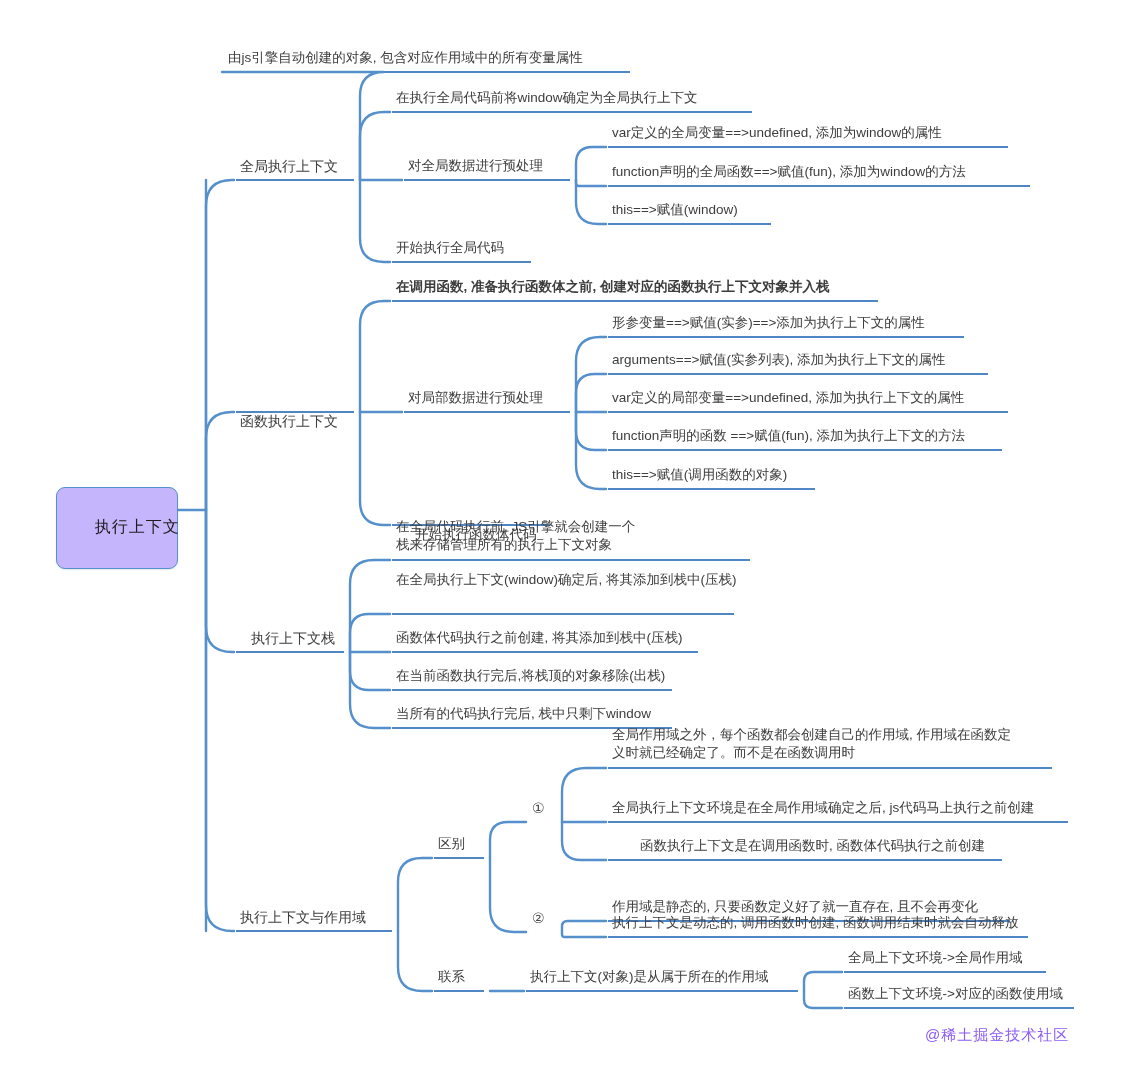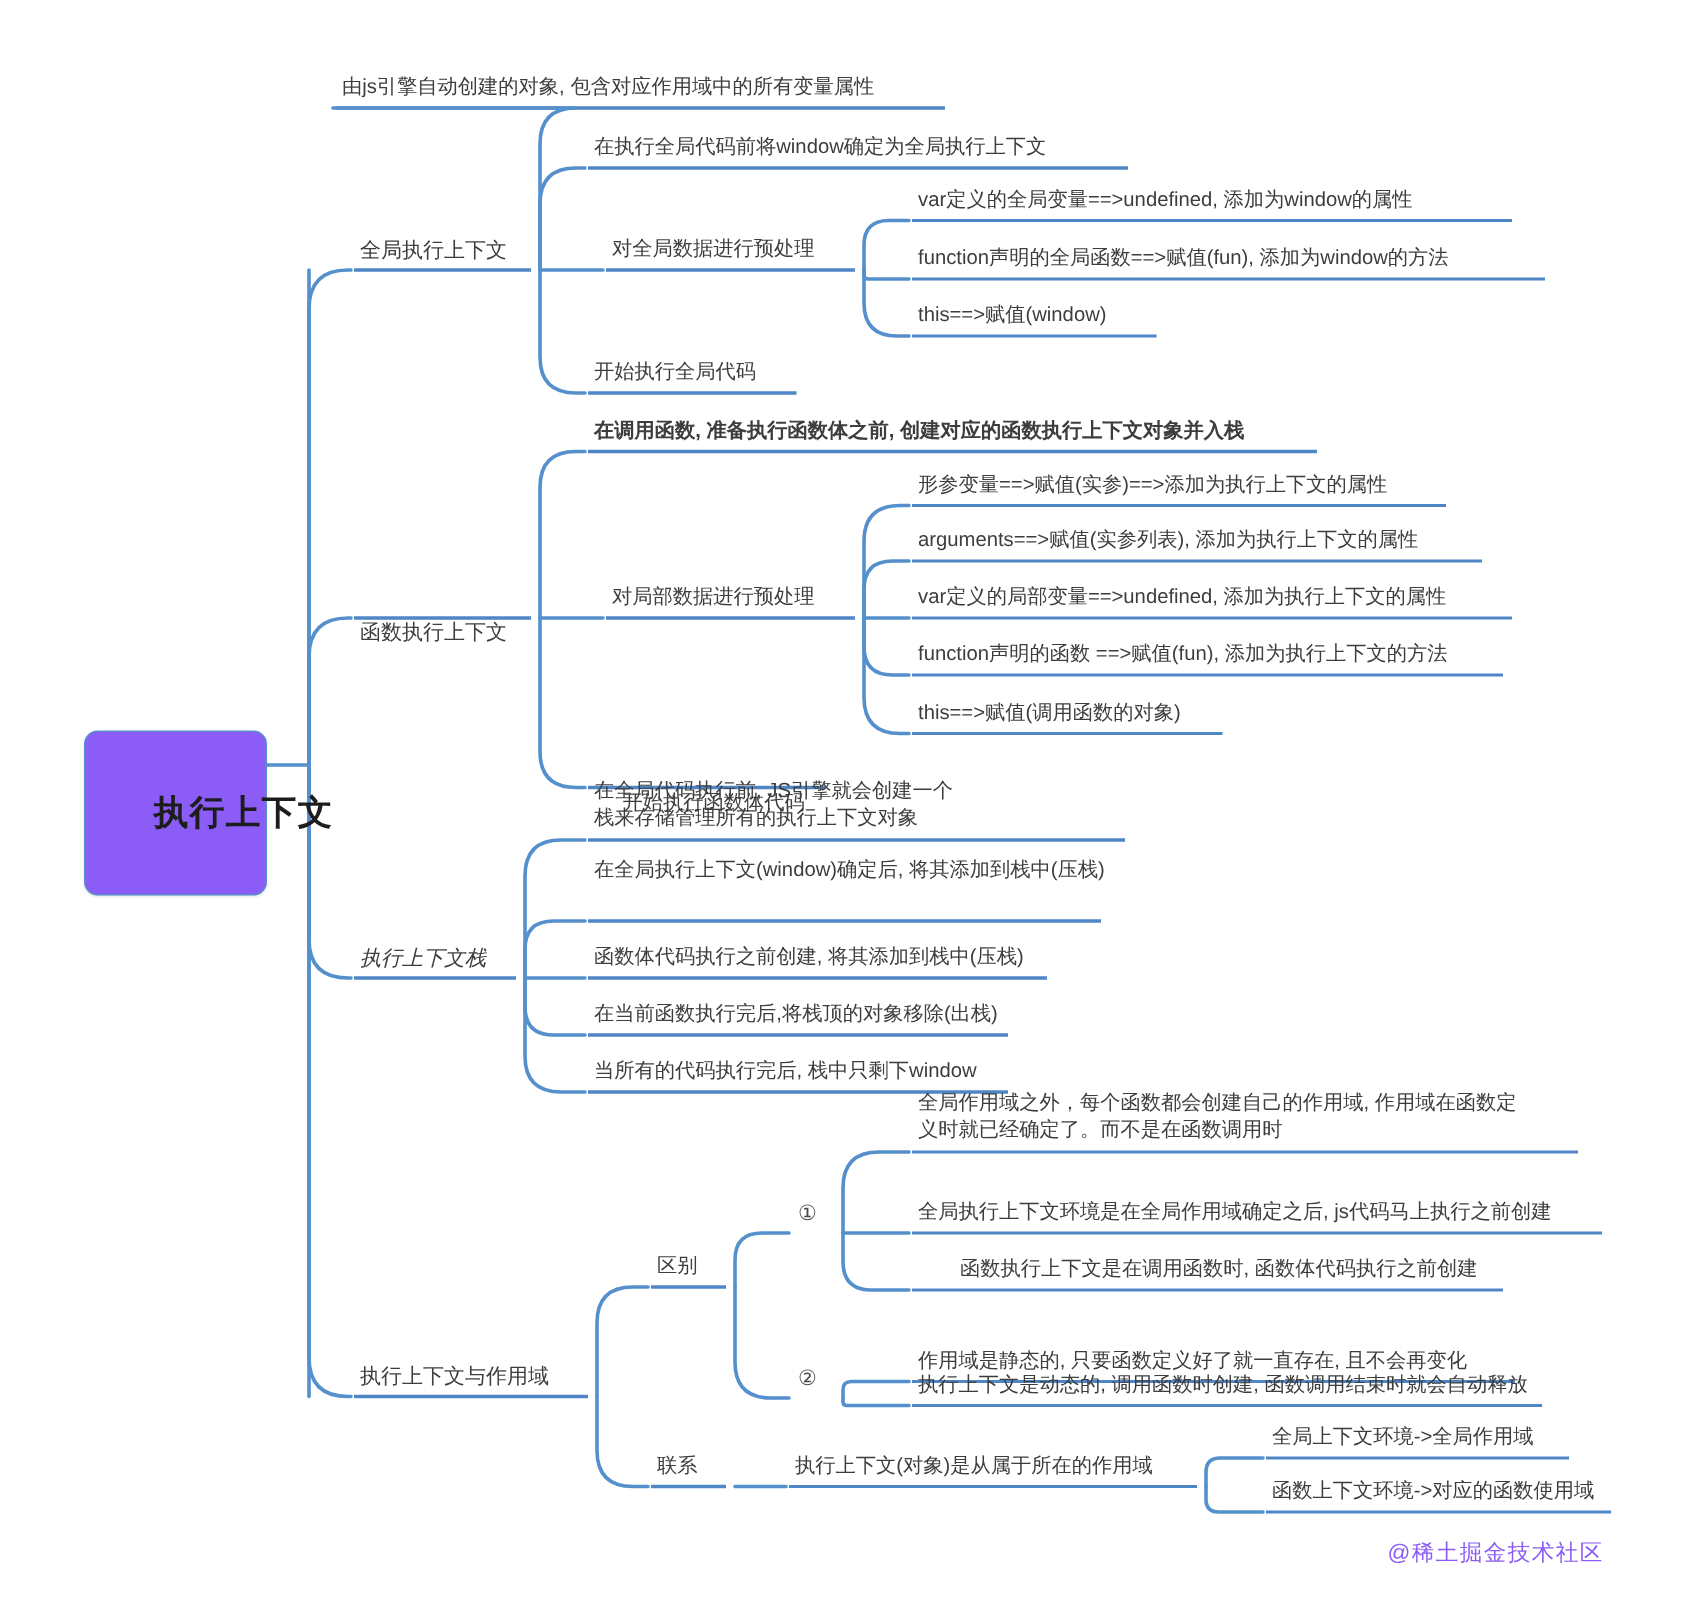--- a/index.html
+++ b/index.html
@@ -15,23 +15,23 @@
   .node .txt{display:block;}
 
   
   .lv1,.lv2,.lv3,.lv4{font-size:13.5px;color:#3d3d3d;}
   .lv1{font-size:14px;}
 
   .root{
     position:absolute;
     border:1.6px solid #5590cc;
     border-radius:9px;
-    background:#8b5cf6;
-    font-size:23px;
-    font-weight:bold;
+    background:#c4b5fd;
+    font-size:16px;
+    font-weight:normal;
     color:#1d1d1d;
     letter-spacing:1px;
     padding:11px 16px 12px 16px;
     box-shadow:0 1px 2px rgba(0,0,0,.10);
     white-space:pre;
   }
 
   .circnum{font-size:14px;color:#4b4b4b;}
 
   .watermark{
@@ -136,21 +136,21 @@
       <div class="node lv2" style="left: 396px; top: 239px;"><span class="txt">开始执行全局代码</span></div>
       <div class="node lv1" style="left: 240px; top: 412px;"><span class="txt">函数执行上下文</span></div>
       <div class="node lv2" style="left: 396px; top: 278px; font-weight: bold;"><span class="txt">在调用函数, 准备执行函数体之前, 创建对应的函数执行上下文对象并入栈</span></div>
       <div class="node lv2" style="left: 408px; top: 389px;"><span class="txt">对局部数据进行预处理</span></div>
       <div class="node lv3" style="left: 612px; top: 314px;"><span class="txt">形参变量==&gt;赋值(实参)==&gt;添加为执行上下文的属性</span></div>
       <div class="node lv3" style="left: 612px; top: 351px;"><span class="txt">arguments==&gt;赋值(实参列表), 添加为执行上下文的属性</span></div>
       <div class="node lv3" style="left: 612px; top: 389px;"><span class="txt">var定义的局部变量==&gt;undefined, 添加为执行上下文的属性</span></div>
       <div class="node lv3" style="left: 612px; top: 427px;"><span class="txt">function声明的函数 ==&gt;赋值(fun), 添加为执行上下文的方法</span></div>
       <div class="node lv3" style="left: 612px; top: 466px;"><span class="txt">this==&gt;赋值(调用函数的对象)</span></div>
       <div class="node lv2" style="left: 396px; top: 526px; margin-left: 19px;"><span class="txt">开始执行函数体代码</span></div>
-      <div class="node lv1" style="left: 240px; top: 629px; font-style: italic;"><span class="txt">执行上下文栈</span></div>
+      <div class="node lv1" style="left: 251px; top: 629px;"><span class="txt">执行上下文栈</span></div>
       <div class="node lv2" style="left: 396px; top: 518px;"><span class="txt">在全局代码执行前, JS引擎就会创建一个
 栈来存储管理所有的执行上下文对象</span></div>
       <div class="node lv2" style="left: 396px; top: 571px;"><span class="txt">在全局执行上下文(window)确定后, 将其添加到栈中(压栈)</span></div>
       <div class="node lv2" style="left: 396px; top: 629px;"><span class="txt">函数体代码执行之前创建, 将其添加到栈中(压栈)</span></div>
       <div class="node lv2" style="left: 396px; top: 667px;"><span class="txt">在当前函数执行完后,将栈顶的对象移除(出栈)</span></div>
       <div class="node lv2" style="left: 396px; top: 705px; text-align: center;"><span class="txt">当所有的代码执行完后, 栈中只剩下window</span></div>
       <div class="node lv1" style="left: 240px; top: 908px;"><span class="txt">执行上下文与作用域</span></div>
       <div class="node lv2" style="left: 438px; top: 835px;"><span class="txt">区别</span></div>
       <div class="node lv3" style="left: 532px; top: 799px;"><span class="txt circnum">①</span></div>
       <div class="node lv4" style="left: 612px; top: 726px;"><span class="txt">全局作用域之外，每个函数都会创建自己的作用域, 作用域在函数定

